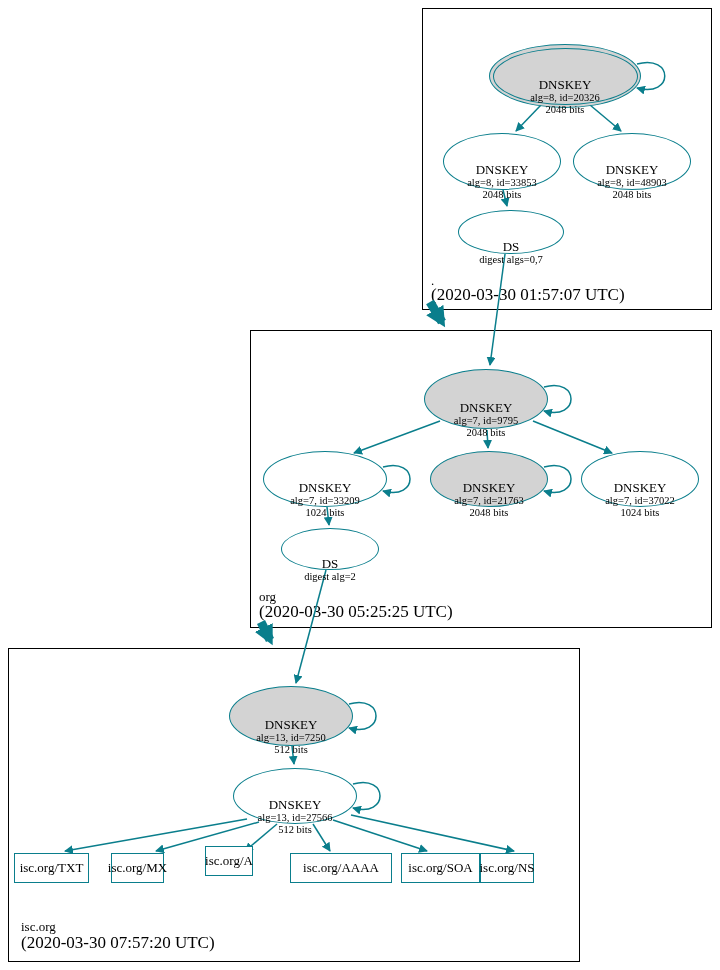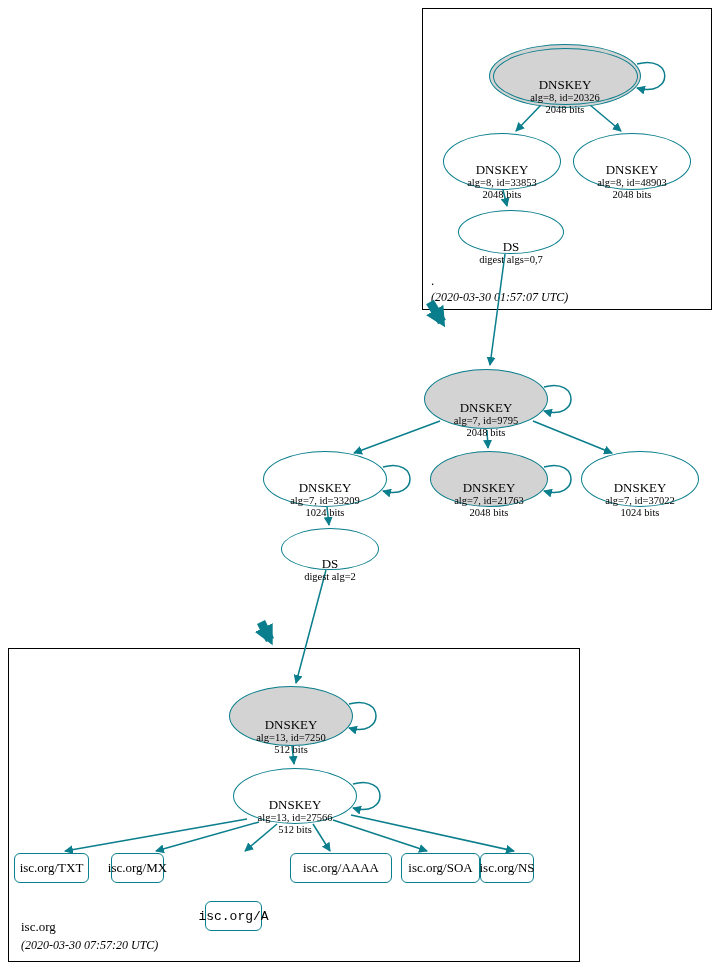--- a/index.html
+++ b/index.html
@@ -2,44 +2,48 @@
 <html><head>
 <meta charset="utf-8">
 <title>DNSSEC Authentication Chain</title>
 <style>
   * { margin:0; padding:0; box-sizing:border-box; }
   :root { --teal:#0a7e8c; --gray:#d3d3d3; }
   body { font-family:"Liberation Serif", serif; background:#fff; color:#000; }
   .canvas { position:relative; width:720px; height:970px; background:#fff; overflow:hidden; }
   .zone { position:absolute; border:1px solid #000; background:#fff; }
   .zone-label { position:absolute; left:8px; font-size:13px; }
-  .zone-ts { position:absolute; left:8px; font-size:12px;font-style:italic; }
+  .zone-ts { position:absolute; left:8px; font-size:17px; }
   .edges { position:absolute; left:0; top:0; width:720px; height:970px; pointer-events:none; z-index:2; }
   .node { position:absolute; display:flex; flex-direction:column; align-items:center; justify-content:center;
           text-align:center; z-index:3; }
   .ellipse { border:1.5px solid var(--teal); border-radius:50%; background:#fff; }
   .ellipse.gray { background:var(--gray); }
   .ellipse.double { padding:2.5px; }
   .ellipse.double .inner { width:100%; height:100%; border:1.5px solid var(--teal); border-radius:50%;
           display:flex; flex-direction:column; align-items:center; justify-content:center; background:transparent; }
   .nt { font-size:13px; line-height:15px;margin-top:40px; }
   .nd { font-size:10.5px; line-height:12px; }
-  .record { position:absolute; height:30px; border:1.5px solid var(--teal); border-radius:6px; background:#fff;
+  .record { position:absolute; height:30px; border:1.5px solid var(--teal); border-radius:0; background:#fff;
           display:flex; align-items:center; justify-content:center; font-size:13px; z-index:3; }
 </style>
 </head>
 <body>
 
 <div class="canvas">
 
   <div class="zone" style="left:422px; top:8px; width:290px; height:302px;">
     <div class="zone-label" style="bottom:20px;">.</div>
     <div class="zone-ts" style="bottom:4px;">(2020-03-30 01:57:07 UTC)</div>
   </div>
 
+  <div class="zone" style="left:250px; top:330px; width:462px; height:298px;">
+    <div class="zone-label" style="bottom:22px;">org</div>
+    <div class="zone-ts" style="bottom:5px;">(2020-03-30 05:25:25 UTC)</div>
+  </div>
 
   <div class="zone" style="left:8px; top:648px; width:572px; height:314px;">
     <div class="zone-label" style="left:12px; bottom:26px;text-align:center;">isc.org</div>
     <div class="zone-ts" style="left:12px; bottom:8px;">(2020-03-30 07:57:20 UTC)</div>
   </div>
 
   <svg class="edges" viewBox="0 0 720 970">
     <defs>
       <marker id="ah" markerUnits="userSpaceOnUse" markerWidth="10" markerHeight="9" refX="8" refY="4.5" orient="auto">
         <path d="M0,0 L9,4.5 L0,9 z" fill="#0a7e8c"></path>
@@ -142,18 +146,18 @@
   </div>
 
   <div class="node ellipse" style="left:233px; top:768px; width:124px; height:56px;">
     <div class="nt">DNSKEY</div>
     <div class="nd">alg=13, id=27566</div>
     <div class="nd">512 bits</div>
   </div>
 
   <div class="record" style="left:14px;  top:853px; width:75px;">isc.org/TXT</div>
   <div class="record" style="left:111px; top:853px; width:53px;">isc.org/MX</div>
-  <div class="record" style="left:205px; top:901px; width:57px;font-family:Liberation Mono, monospace;">isc.org/A</div>
+  <div class="record" style="left:205px; top:846px; width:48px;">isc.org/A</div>
   <div class="record" style="left:290px; top:853px; width:102px;">isc.org/AAAA</div>
   <div class="record" style="left:401px; top:853px; width:79px;">isc.org/SOA</div>
   <div class="record" style="left:480px; top:853px; width:54px;">isc.org/NS</div>
 
 </div>
 
 </body></html>

